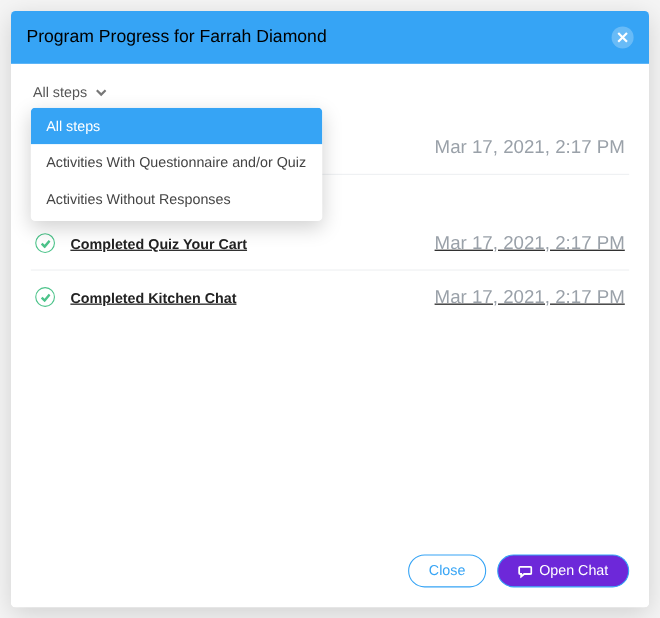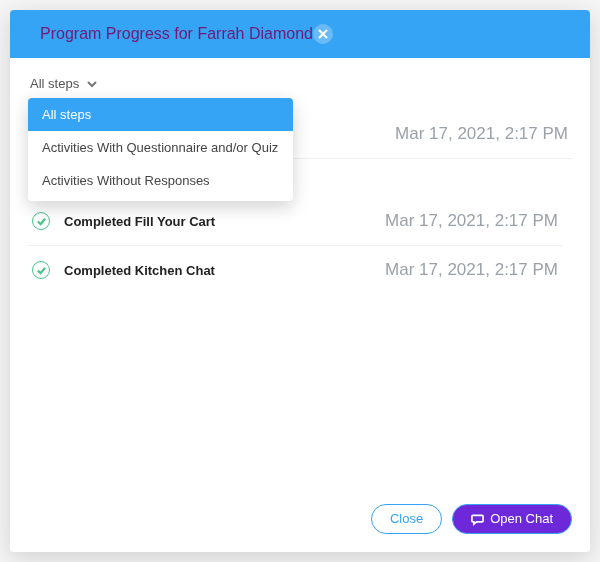--- a/index.html
+++ b/index.html
@@ -18,45 +18,47 @@
     bottom: 10px;
     background: #ffffff;
     border-radius: 4px;
     box-shadow: 0 6px 24px rgba(0,0,0,0.15);
     display: flex;
     flex-direction: column;
     overflow: hidden;
   }
   .modal-header {
     background: #36a4f5;
-    color: #701a75;
-    padding: 14px 30px;
-    display: flex;
-    align-items: center;
+    color: #000000;
+    padding: 14px 14px;
+    display: flex;
+    align-items: center;
+    justify-content: space-between;
   }
   .modal-title {
     font-size: 16px;
     font-weight: 500;
   }
   .close-x {
     width: 20px;
     height: 20px;
     border-radius: 50%;
     background: rgba(255,255,255,0.25);
     display: flex;
     align-items: center;
     justify-content: center;
     cursor: pointer;
   }
   .close-x svg { width: 10px; height: 10px; stroke: #fff; stroke-width: 2; }
   .modal-body {
     position: relative;
     flex: 1 1 auto;
-    padding: 14px 28px 10px 18px;
-    overflow: hidden;
+    padding: 14px 18px 10px 18px;
+    overflow: hidden;
+    text-decoration: underline;
   }
   .filter-trigger {
     display: inline-flex;
     align-items: center;
     gap: 8px;
     font-size: 13px;
     color: #555;
     cursor: pointer;
     user-select: none;
     padding: 4px 2px;
@@ -205,21 +207,21 @@
     </div>
 
     
     <div class="steps-list" style="margin-top:102px;">
       <div class="step-row">
         <div class="step-icon">
           <svg viewBox="0 0 10 10">
               <polyline points="1,5 4,8 9,2"></polyline>
             </svg>
         </div>
-        <div class="step-label">Completed Fill Your Cart</div>
+        <div class="step-label">Completed Quiz Your Cart</div>
         <div class="step-time">Mar 17, 2021, 2:17 PM</div>
       </div>
       <div class="step-row">
         <div class="step-icon">
           <svg viewBox="0 0 10 10">
               <polyline points="1,5 4,8 9,2"></polyline>
             </svg>
         </div>
         <div class="step-label">Completed Kitchen Chat</div>
         <div class="step-time">Mar 17, 2021, 2:17 PM</div>

